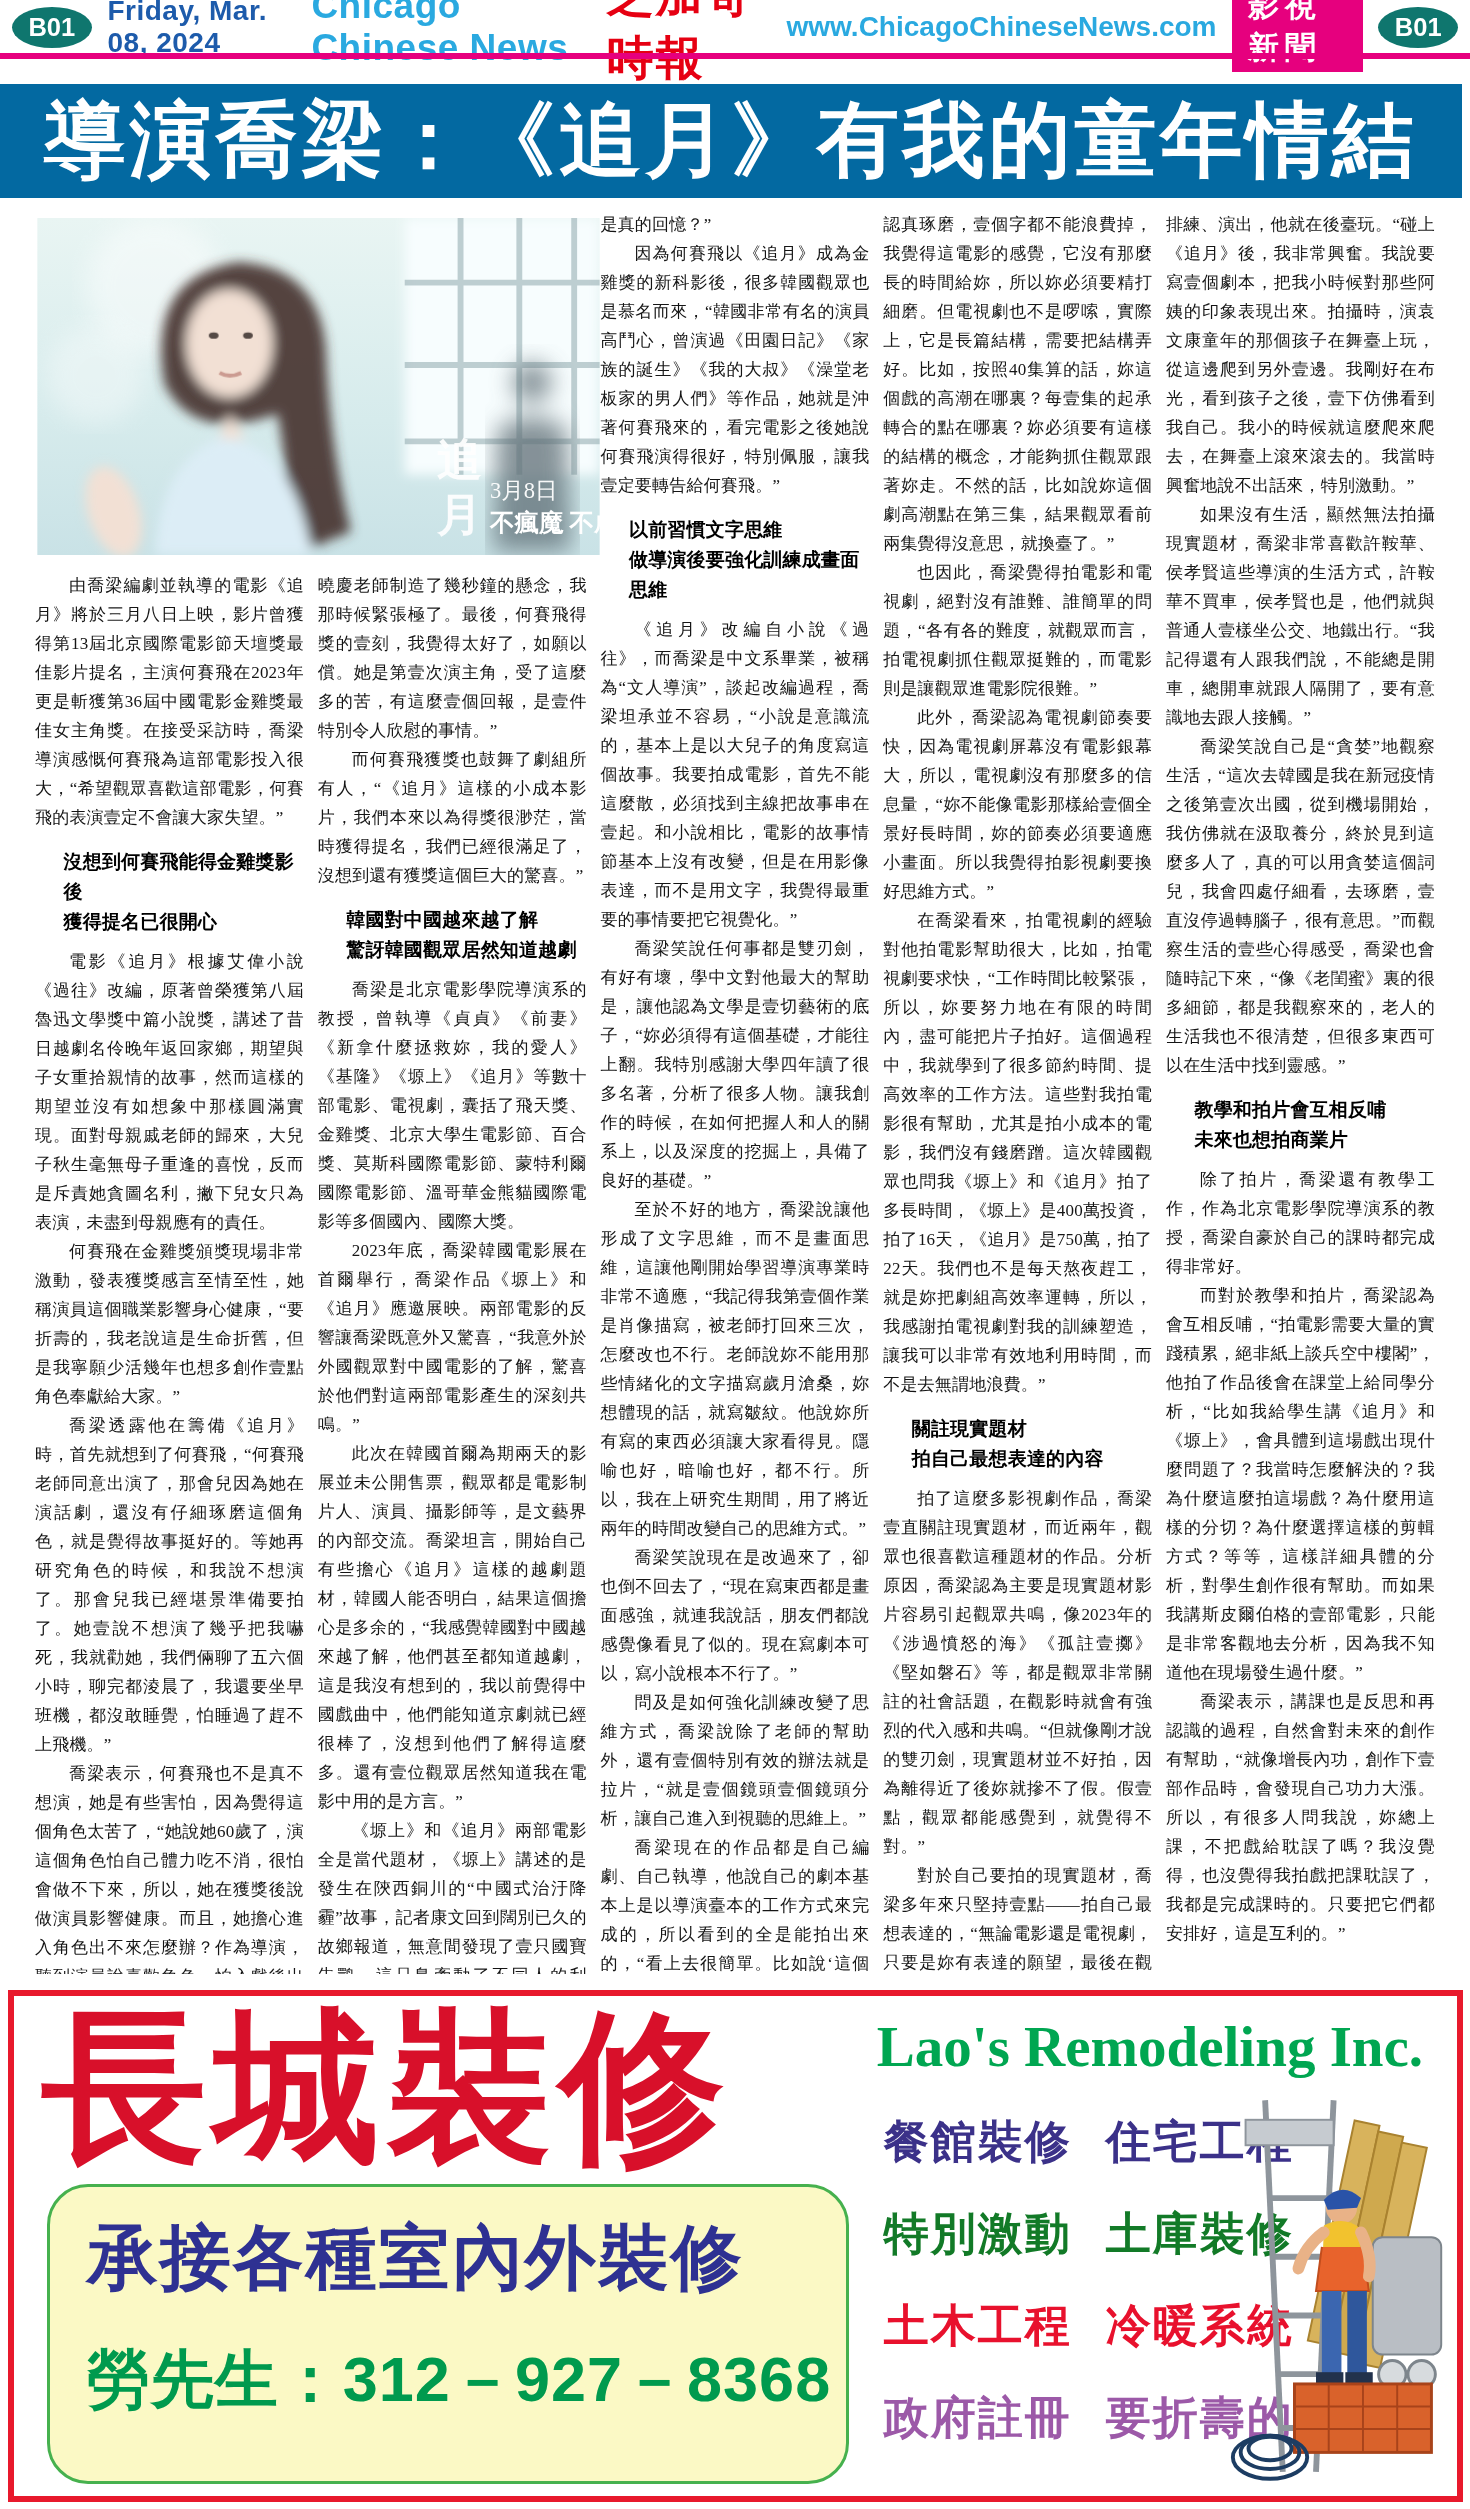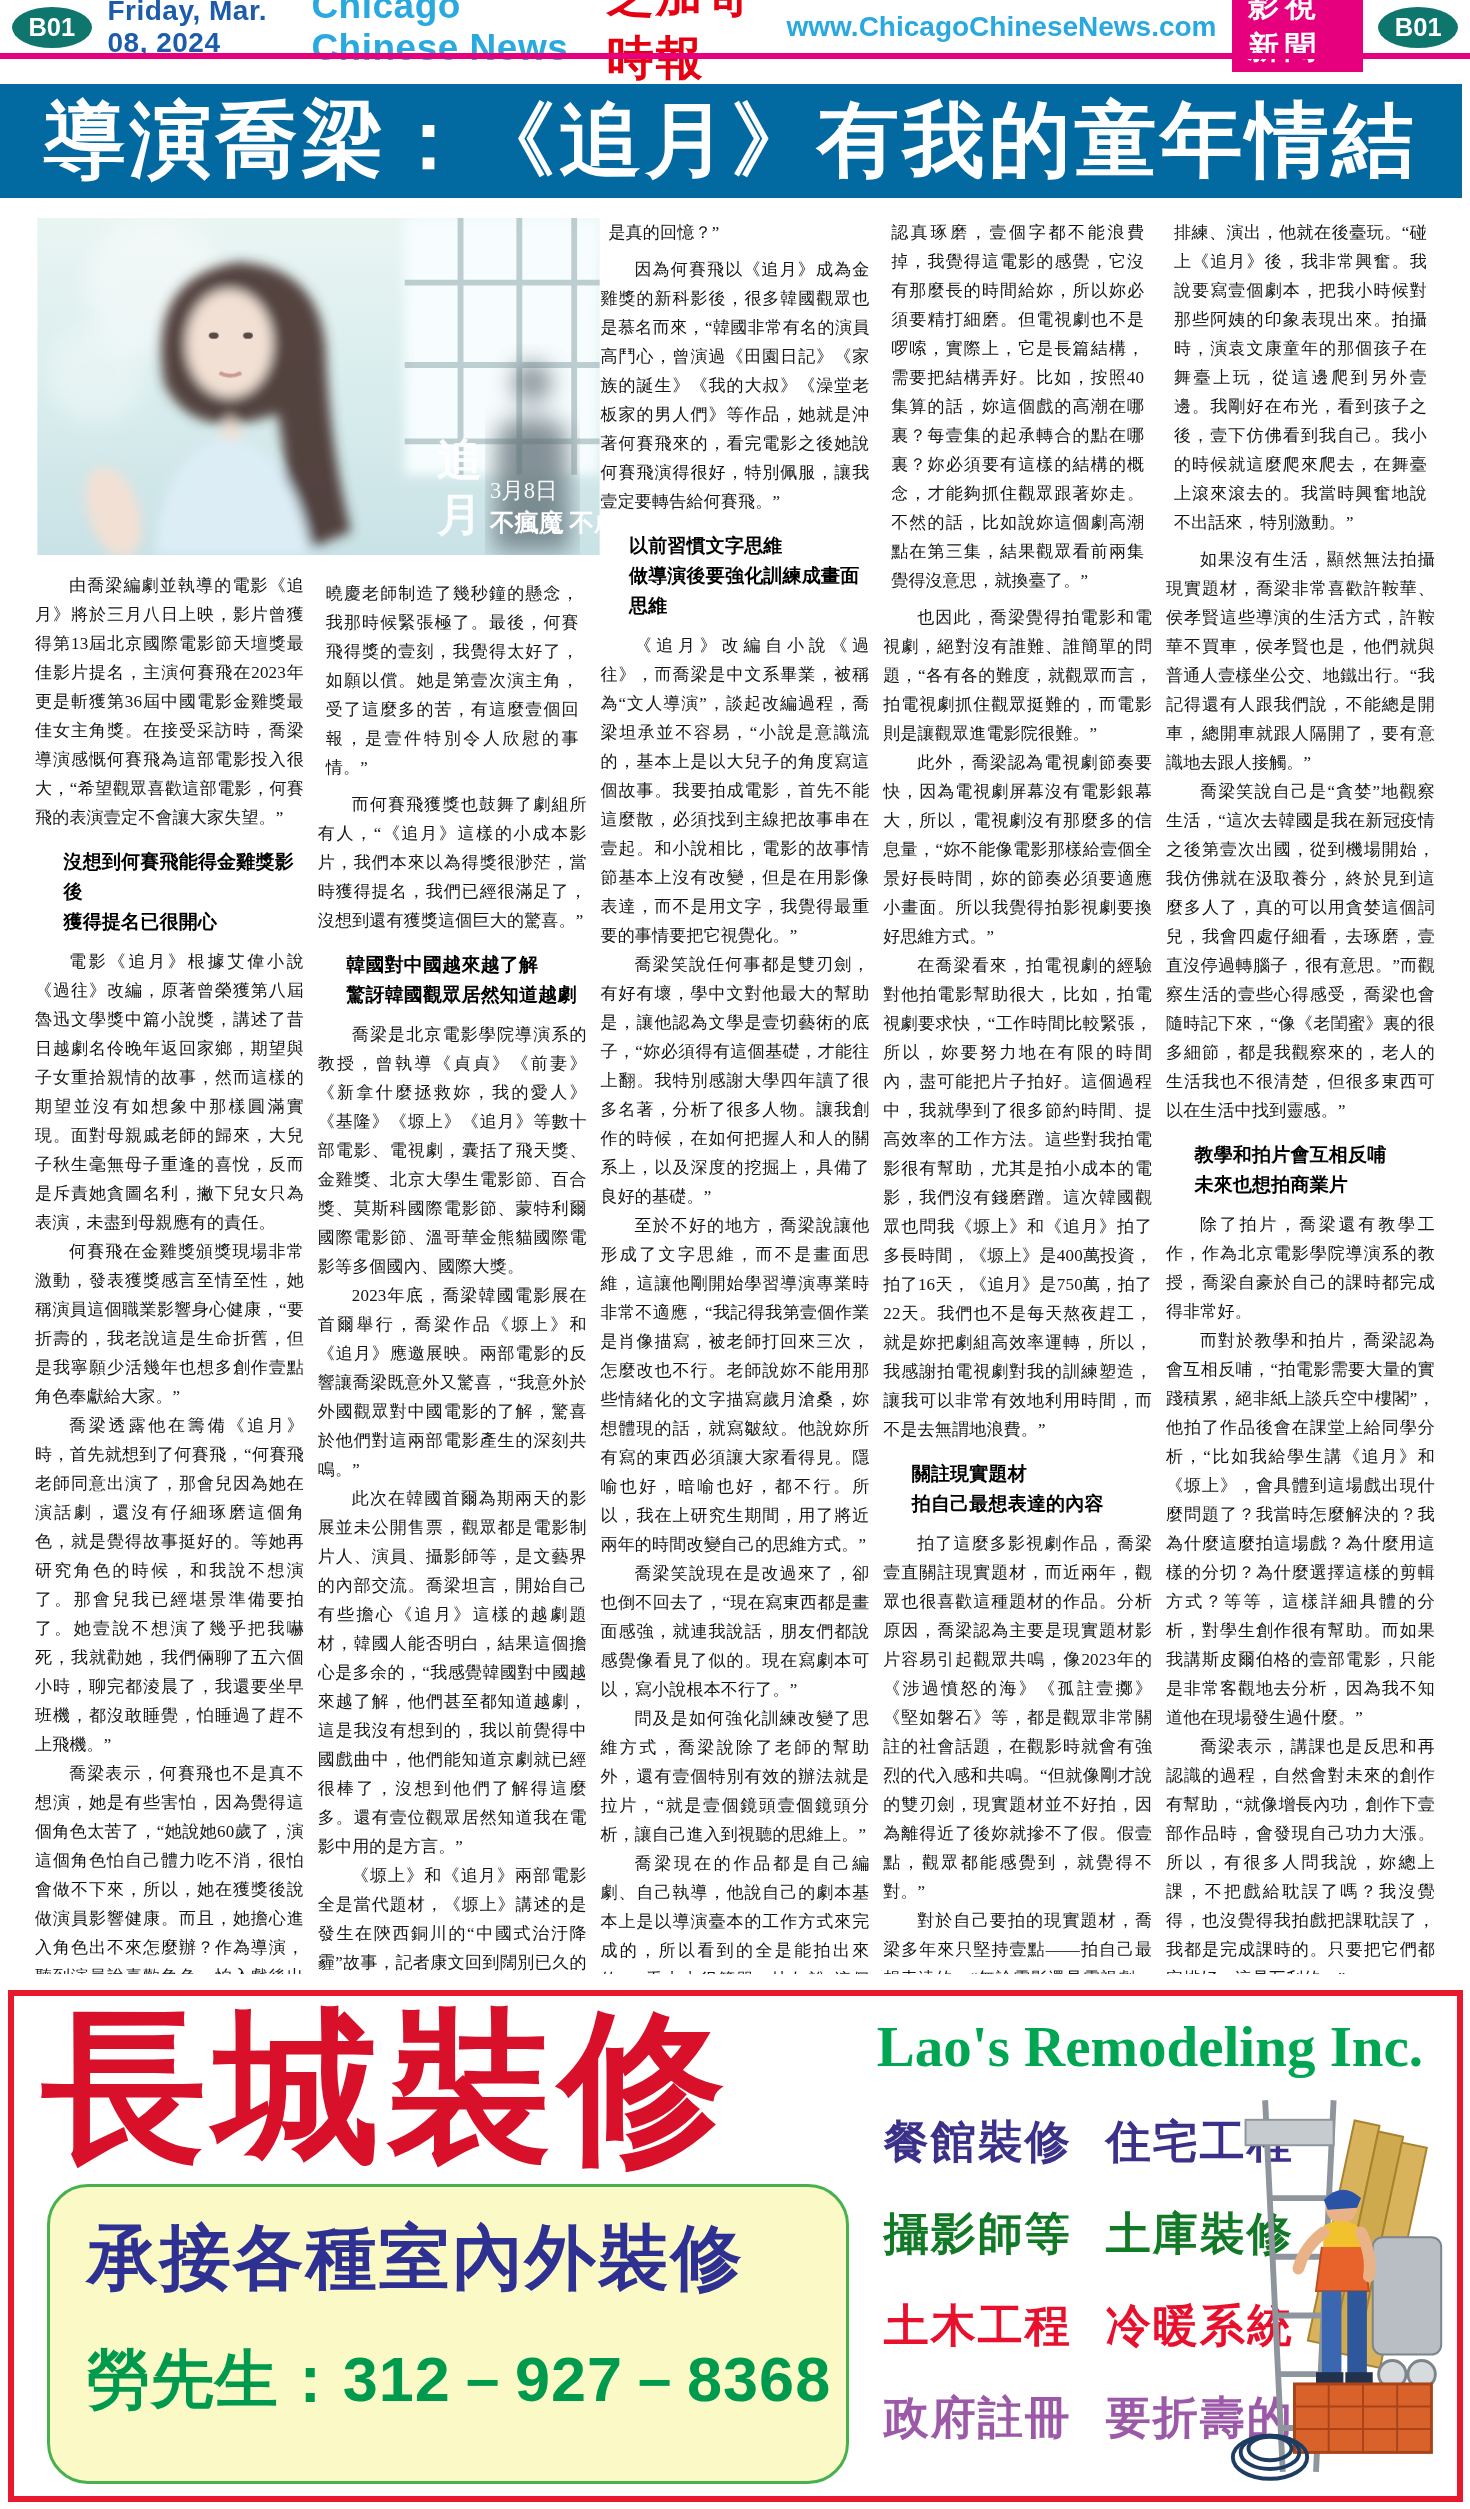--- a/index.html
+++ b/index.html
@@ -25,21 +25,21 @@
           color:#ffffff; display:flex; align-items:center; justify-content:center;
           font-weight:900; font-size:82px; letter-spacing:3.9px; white-space:nowrap; }
 
   
   .cols { position:absolute; left:35px; top:210px; width:1400px; height:1764px;
           display:flex; gap:13.7px; font-family:"Liberation Serif","DejaVu Serif",serif;
           color:#151515; text-align:justify; }
   .col { flex:1 1 0; overflow:hidden; font-size:17px; line-height:29px; letter-spacing:0.2px; }
   .col.pad-top { padding-top:361px; }
   .p { margin:0; text-indent:2em; }
-  .c { margin:8px; }
+  .c { margin:0; }
   .h { font-family:"Liberation Sans",sans-serif; font-weight:700; font-size:19px;
        line-height:30px; margin:14.7px 0 10.8px; padding-left:1.5em; white-space:pre-line;
        text-align:left; color:#000; }
 
   
   .photo { position:absolute; left:2px; top:7.8px; width:563px; height:337px; overflow:hidden; }
 
   
   .ad { position:absolute; left:7.8px; top:1990px; width:1455px; height:512px;
         border:6.9px solid #e8192c; box-sizing:border-box; background:#fff; }
@@ -202,21 +202,21 @@
   <div class="ad-en">Lao's Remodeling Inc.</div>
 
   <div class="ad-yellow">
     <div class="ad-tagline">承接各種室內外裝修</div>
     <div class="ad-contact">勞先生：312－927－8368</div>
   </div>
 
   <div class="ad-services">
     <div class="svc">餐館裝修</div>
     <div class="svc">住宅工程</div>
-    <div class="svc">攝影師等</div>
+    <div class="svc">特別激動</div>
     <div class="svc">土庫裝修</div>
     <div class="svc">土木工程</div>
     <div class="svc">冷暖系統</div>
     <div class="svc">政府註冊</div>
     <div class="svc">要折壽的</div>
   </div>
 
   <div class="ad-figure">
     <svg width="225" height="402" viewBox="0 0 230 410" xmlns="http://www.w3.org/2000/svg">
 

